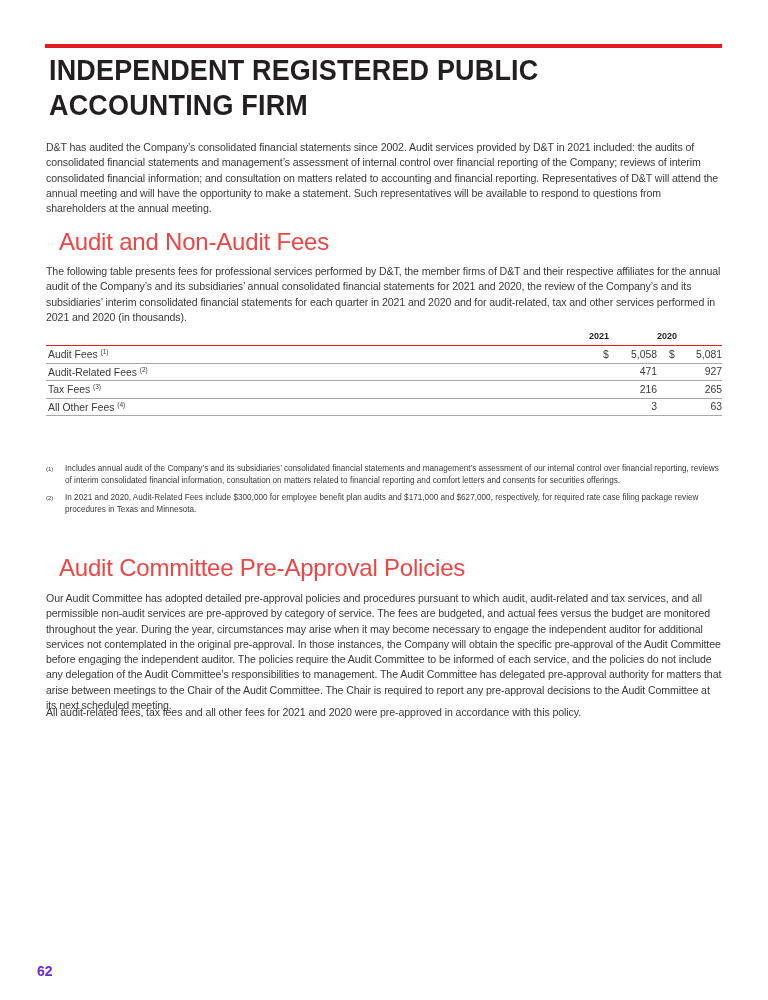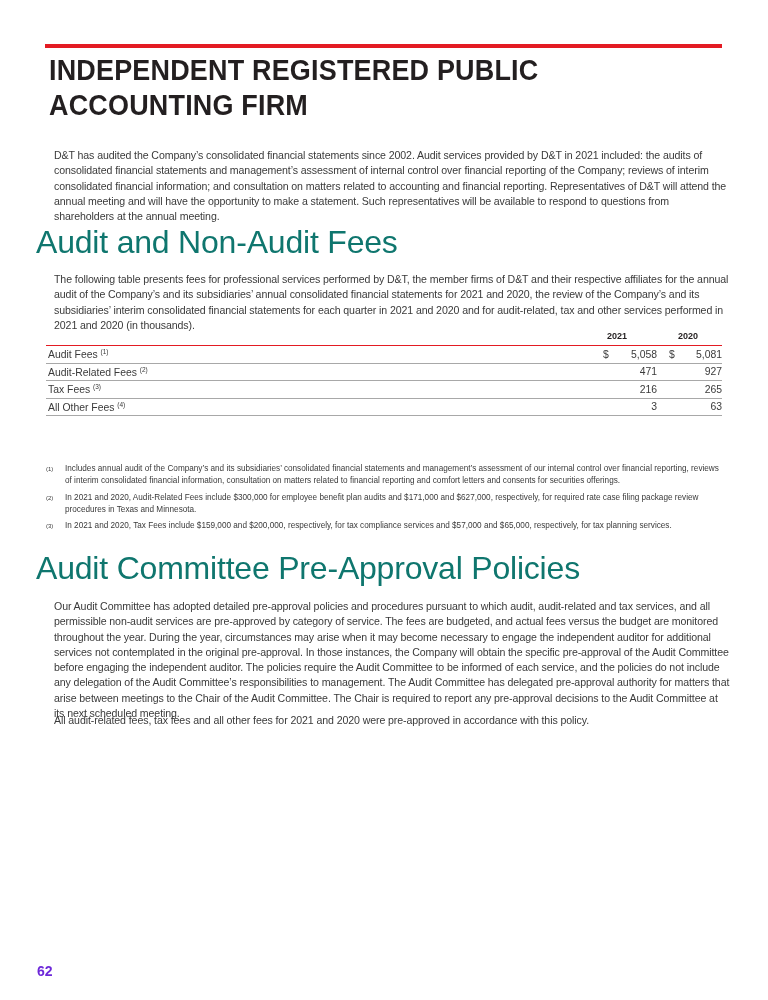--- a/index.html
+++ b/index.html
@@ -12,35 +12,35 @@
       background: #e31b23;
     }
     .page-title {
       position: absolute; left: 49px; top: 53px; width: 660px;
       font-family: "Liberation Sans", sans-serif; font-weight: bold;
       font-size: 29px; line-height: 35px; letter-spacing: 0.2px;
       color: #231f20; text-transform: uppercase; margin: 0;
       transform: scaleX(0.93); transform-origin: left top;
     }
     .para {
-      position: absolute; left: 46px; width: 676px; margin: 8px;
+      position: absolute; left: 46px; width: 676px; margin: 0;
       font-size: 10.6px; line-height: 15.3px; color: #3a3a3a;
       letter-spacing: -0.1px;
     }
     .h2 {
-      position: absolute; left: 36px; margin: 0; font-weight: normal;
-      font-size: 32px; line-height: 28px; color: #0f766e;
+      position: absolute; left: 59px; margin: 0; font-weight: normal;
+      font-size: 24px; line-height: 28px; color: #ef4444;
       letter-spacing: -0.2px;
     }
     .fees-table {
       position: absolute; left: 46px; top: 329px; width: 676px;
       font-size: 10.4px; color: #3a3a3a; border-collapse: collapse;
     }
     .fees-table th {
-      font-weight: bold; font-size: 9px; color: #231f20; text-align: center;
+      font-weight: bold; font-size: 9px; color: #231f20; text-align: left;
       padding: 0 0 3px 0; height: 13px; border-bottom: 1px solid #e31b23;
     }
     .fees-table th.label-col { text-align: left; }
     .fees-table td {
       height: 16.5px; padding: 0; border-bottom: 1px solid #a8a8a8;
       vertical-align: middle;
     }
     .fees-table td.lbl { padding-left: 2px; }
     .fees-table td.num { text-align: right; width: 68px; }
     .fees-table td.num2 { text-align: right; width: 65px; }
@@ -106,24 +106,20 @@
 
 <div class="footnotes">
   <div class="fn">
     <span class="fn-mark">(1)</span>
     <span class="fn-text">Includes annual audit of the Company’s and its subsidiaries’ consolidated financial statements and management’s assessment of our internal control over financial reporting, reviews of interim consolidated financial information, consultation on matters related to financial reporting and comfort letters and consents for securities offerings.</span>
   </div>
   <div class="fn">
     <span class="fn-mark">(2)</span>
     <span class="fn-text">In 2021 and 2020, Audit-Related Fees include $300,000 for employee benefit plan audits and $171,000 and $627,000, respectively, for required rate case filing package review procedures in Texas and Minnesota.</span>
   </div>
-  <div class="fn">
-    <span class="fn-mark">(3)</span>
-    <span class="fn-text">In 2021 and 2020, Tax Fees include $159,000 and $200,000, respectively, for tax compliance services and $57,000 and $65,000, respectively, for tax planning services.</span>
-  </div>
 </div>
 
 <h2 class="h2" style="top:554px;">Audit Committee Pre-Approval Policies</h2>
 
 <p class="para" style="top:591px;">Our Audit Committee has adopted detailed pre-approval policies and procedures pursuant to which audit, audit-related and tax services, and all permissible non-audit services are pre-approved by category of service. The fees are budgeted, and actual fees versus the budget are monitored throughout the year. During the year, circumstances may arise when it may become necessary to engage the independent auditor for additional services not contemplated in the original pre-approval. In those instances, the Company will obtain the specific pre-approval of the Audit Committee before engaging the independent auditor. The policies require the Audit Committee to be informed of each service, and the policies do not include any delegation of the Audit Committee’s responsibilities to management. The Audit Committee has delegated pre-approval authority for matters that arise between meetings to the Chair of the Audit Committee. The Chair is required to report any pre-approval decisions to the Audit Committee at its next scheduled meeting.</p>
 
 <p class="para" style="top:705px;">All audit-related fees, tax fees and all other fees for 2021 and 2020 were pre-approved in accordance with this policy.</p>
 
 <div class="page-number">62</div>
 

